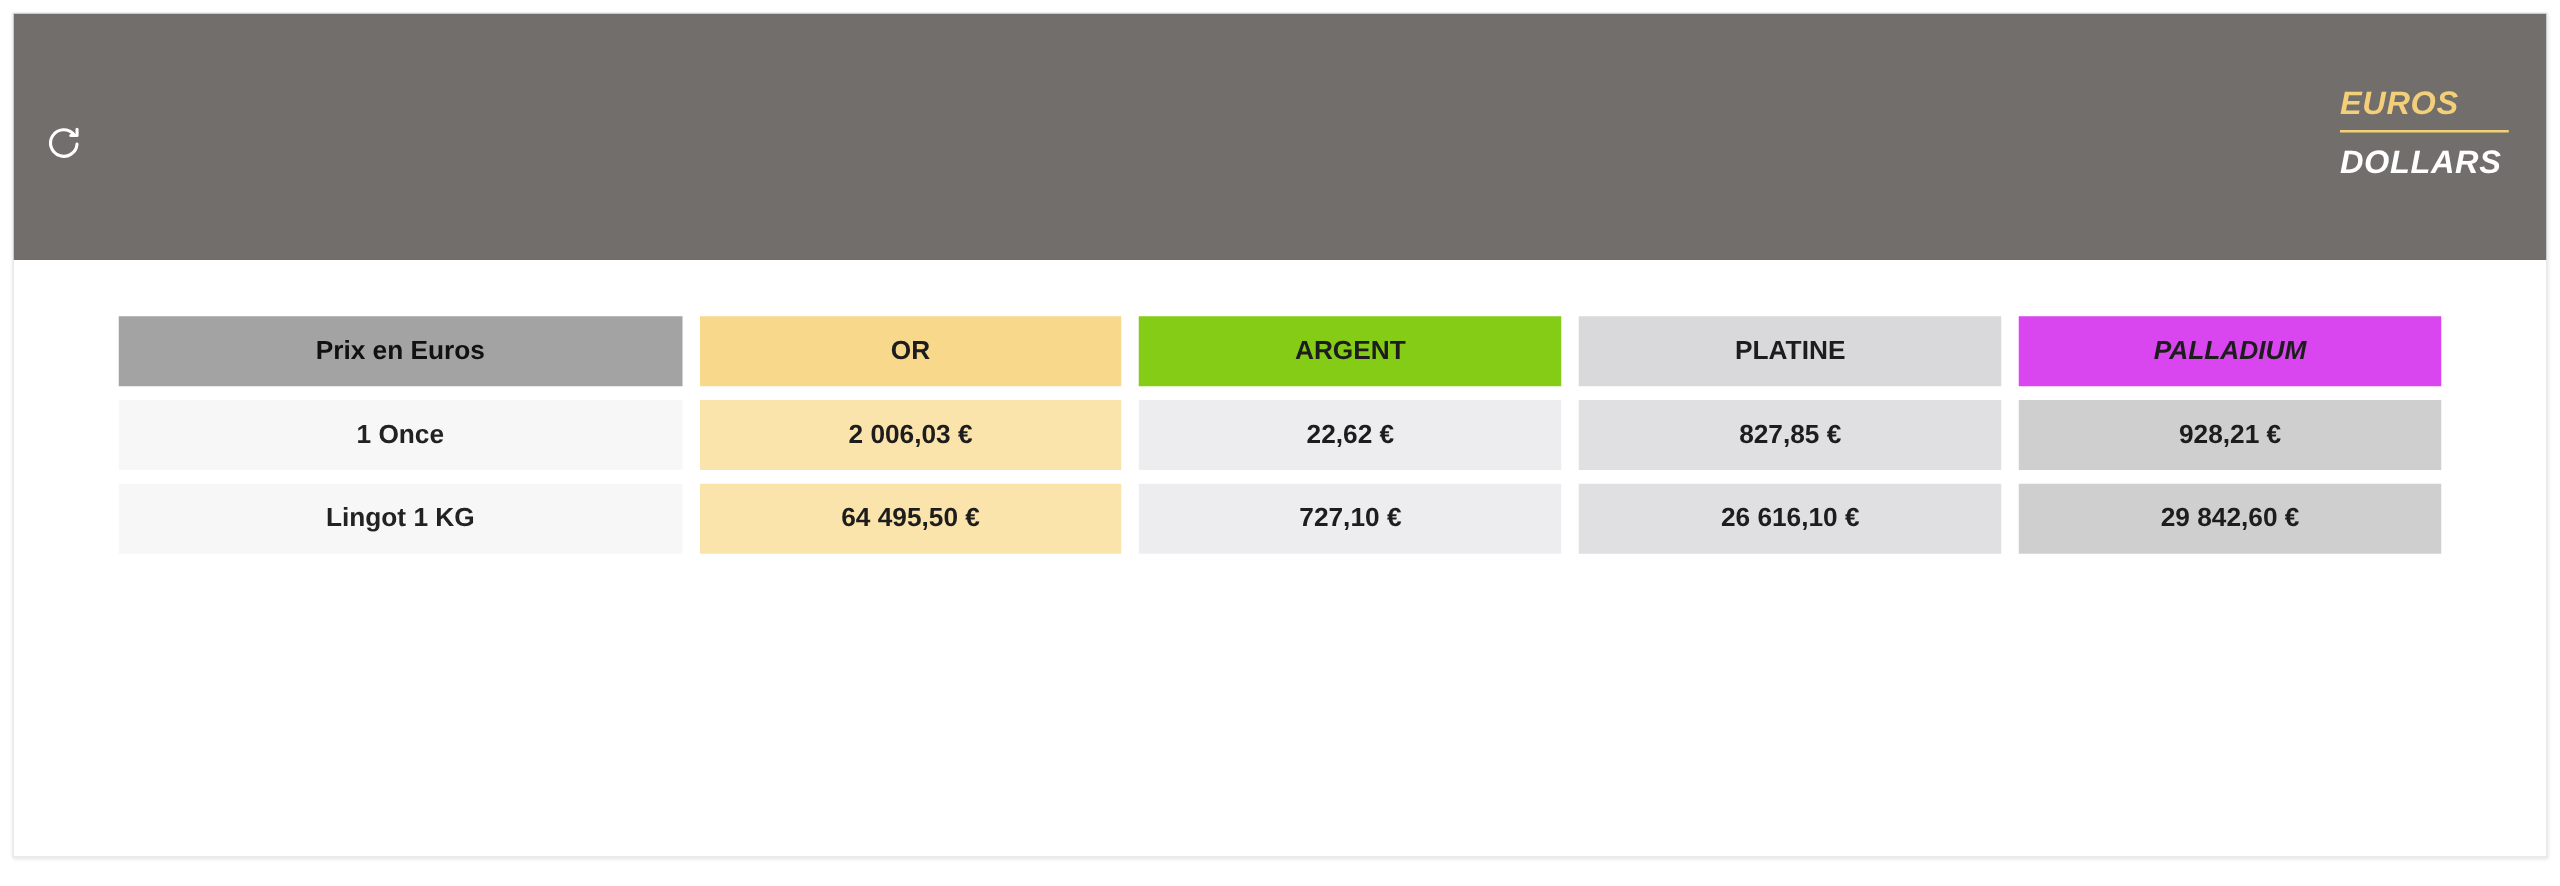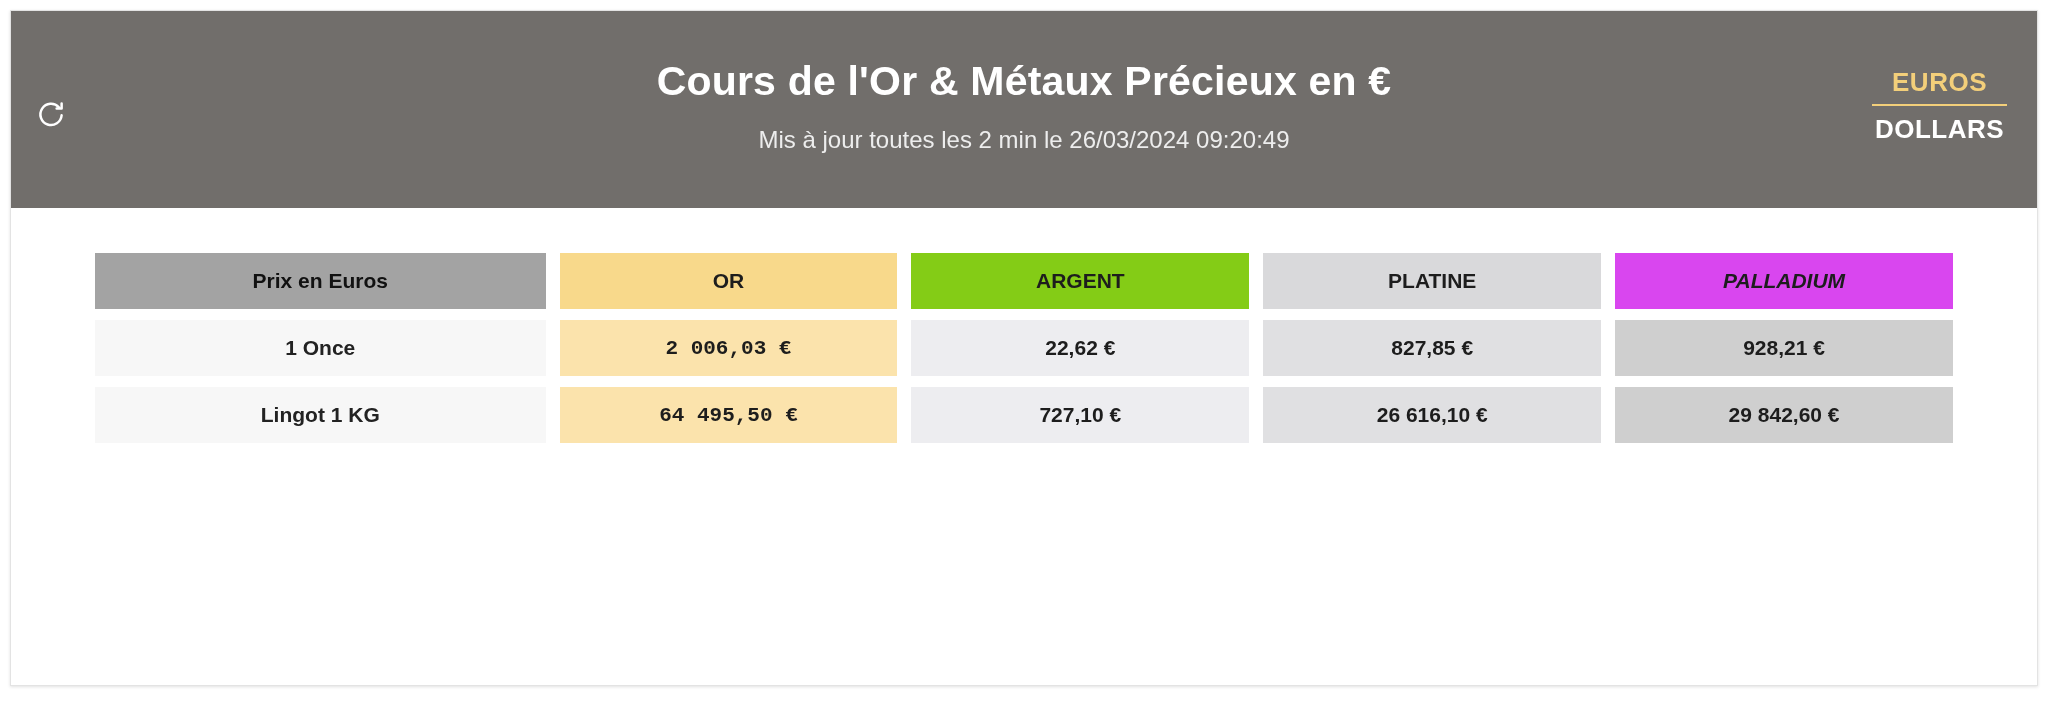--- a/index.html
+++ b/index.html
@@ -65,21 +65,21 @@
     margin-top: 22px;
     color: #ededed;
     font-size: 24px;
     font-weight: normal;
   }
   .currency-switch {
     position: absolute;
     right: 30px;
     top: 54px;
     width: 135px;
-    text-align: center;
+    font-style: italic;
   }
   .cur-opt {
     font-size: 26px;
     font-weight: bold;
     letter-spacing: 0.5px;
     padding: 4px 0 8px 0;
     cursor: pointer;
     line-height: 1.05;
   }
   .cur-opt.active {
@@ -122,21 +122,21 @@
     background: #a3a3a3;
     text-align: right;
     padding-right: 18px;
     color: #111111;
     font-size: 25px;
   }
   .hdr-gold   { background: #f8d98b; color: #1d1d1d; font-size: 25px; }
   .hdr-silver { background: #84cc16; color: #1d1d1d; font-size: 25px; }
   .hdr-plat   { background: #d9d9db; color: #1d1d1d; font-size: 25px; }
   .hdr-pall   { background: #d946ef; color: #1d1d1d; font-size: 25px; font-style: italic; }
-  .c-gold   { background: #fbe3ac; color: #1d1d1d; font-family: Liberation Mono, monospace; }
+  .c-gold   { background: #fbe3ac; color: #1d1d1d; }
   .c-silver { background: #ededf0; color: #1d1d1d; }
   .c-plat   { background: #e0e0e2; color: #1d1d1d; }
   .c-pall   { background: #cfcfcf; color: #1d1d1d; }
   .up   { color: #6cb36c; }
   .down { color: #e06c61; }
 </style>
 </head>
 <body>
 
 <div id="page">
@@ -144,24 +144,20 @@
 
     <div class="header">
 
       <div class="refresh-btn">
         <svg width="30" height="30" viewBox="0 0 24 24" fill="none" stroke="#ffffff" stroke-width="2" stroke-linecap="round" stroke-linejoin="round">
           <path d="M20.5 13a8.5 8.5 0 1 1-2.2-6.4"></path>
           <polyline points="20.5 3.5 20.5 7.5 16.5 7.5"></polyline>
         </svg>
       </div>
 
-      <div class="header-center">
-        <div class="header-title">Cours de l'Or &amp; Métaux Précieux en €</div>
-        <div class="header-sub">Mis à jour toutes les 2 min le 26/03/2024 09:20:49</div>
-      </div>
 
       <div class="currency-switch">
         <div class="cur-opt active">EUROS</div>
         <div class="cur-opt inactive">DOLLARS</div>
       </div>
     </div>
 
     <div class="table-wrap">
       <table class="rates">
         <colgroup>

